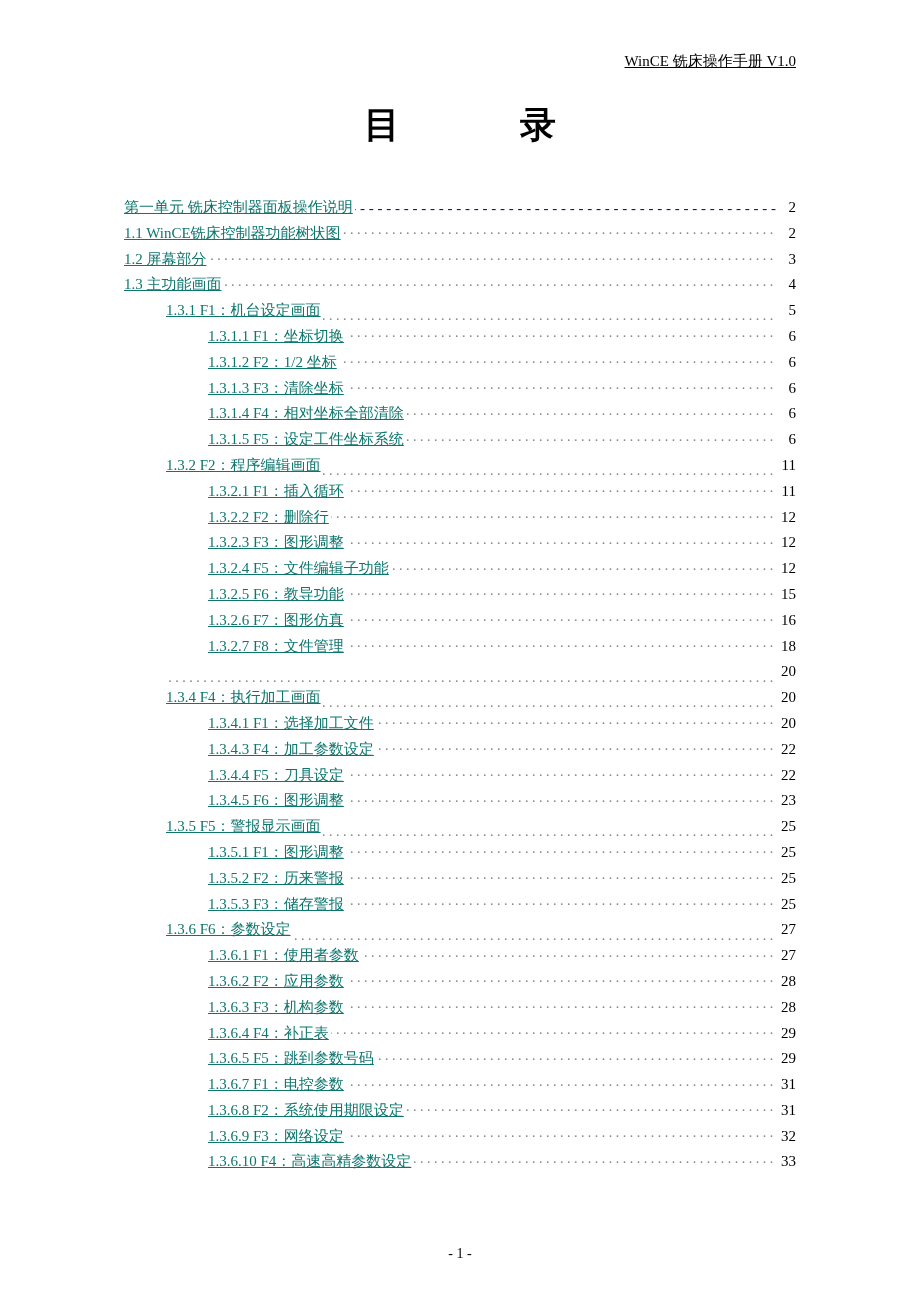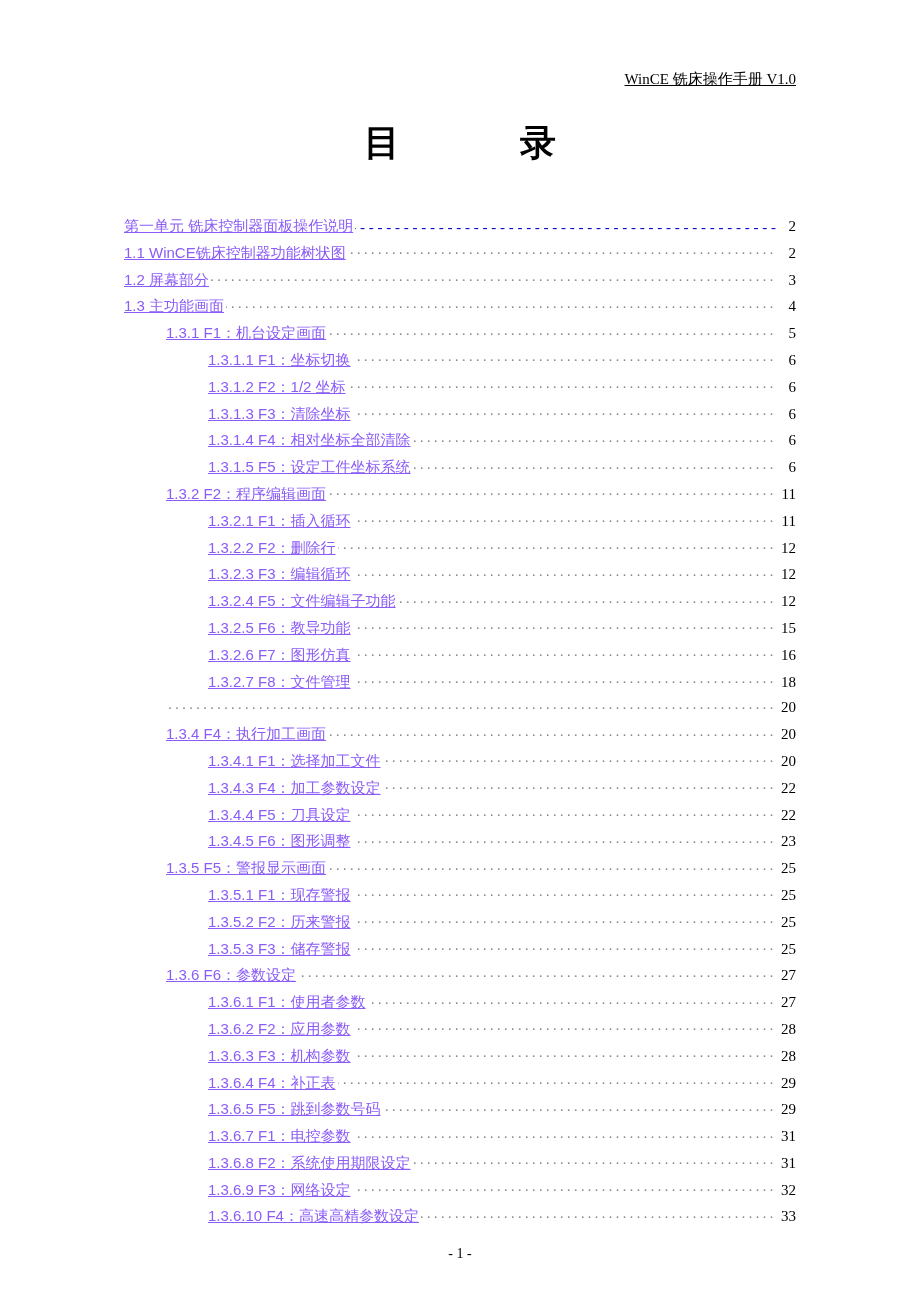--- a/index.html
+++ b/index.html
@@ -6,21 +6,21 @@
     margin: 0;
     padding: 0;
     background: #fff;
     font-family: "SimSun", "宋体", serif;
     color: #000;
   }
   .page {
     width: 852px;
     min-height: 1302px;
     margin: 0 auto;
-    padding: 70px 90px 30px 90px;
+    padding: 52px 90px 30px 90px;
     box-sizing: border-box;
     position: relative;
   }
   .header-line {
     text-align: right;
     font-size: 15px;
     text-decoration: underline;
     font-family: "Times New Roman", "SimSun", serif;
     margin-bottom: 30px;
   }
@@ -35,23 +35,23 @@
   .toc {
     font-size: 15px;
     line-height: 1.72;
   }
   .toc-row {
     display: flex;
     align-items: baseline;
     white-space: nowrap;
   }
   .toc-label {
-    color: #8b5cf6;
+    color: #0f766e;
     text-decoration: underline;
-    font-family: Liberation Sans, sans-serif;
+    font-family: Liberation Serif, serif;
   }
   .leader {
     flex: 1;
     overflow: hidden;
     color: #444;
     margin: 0 2px;
     position: relative;
     height: 1.1em;
   }
   .leader.dots::after {
@@ -70,21 +70,21 @@
     position: absolute;
     right: 0;
     white-space: nowrap;
   }
   .pagenum {
     font-family: "Times New Roman", serif;
     min-width: 1.2em;
     text-align: right;
   }
   .indent-0 { padding-left: 0; }
-  .indent-1 { padding-left: 42px; }
+  .indent-1 { padding-left: 42px; align-items: flex-end; }
   .indent-2 { padding-left: 84px; }
   .footer {
     position: absolute;
     bottom: 40px;
     left: 0; right: 0;
     text-align: center;
     font-family: "Times New Roman", serif;
     font-size: 14px;
   }
 </style>
@@ -157,21 +157,21 @@
         <a class="toc-label" href="#">1.3.2.1   F1：插入循环</a>
         <span class="leader dots"></span>
         <span class="pagenum">11</span>
       </div>
       <div class="toc-row indent-2">
         <a class="toc-label" href="#">1.3.2.2   F2：删除行</a>
         <span class="leader dots"></span>
         <span class="pagenum">12</span>
       </div>
       <div class="toc-row indent-2">
-        <a class="toc-label" href="#">1.3.2.3   F3：编辑循环</a>
+        <a class="toc-label" href="#">1.3.2.3   F3：图形调整</a>
         <span class="leader dots"></span>
         <span class="pagenum">12</span>
       </div>
       <div class="toc-row indent-2">
         <a class="toc-label" href="#">1.3.2.4   F5：文件编辑子功能</a>
         <span class="leader dots"></span>
         <span class="pagenum">12</span>
       </div>
       <div class="toc-row indent-2">
         <a class="toc-label" href="#">1.3.2.5   F6：教导功能</a>
@@ -216,21 +216,21 @@
         <a class="toc-label" href="#">1.3.4.5   F6：图形调整</a>
         <span class="leader dots"></span>
         <span class="pagenum">23</span>
       </div>
       <div class="toc-row indent-1">
         <a class="toc-label" href="#">1.3.5   F5：警报显示画面</a>
         <span class="leader dots"></span>
         <span class="pagenum">25</span>
       </div>
       <div class="toc-row indent-2">
-        <a class="toc-label" href="#">1.3.5.1   F1：现存警报</a>
+        <a class="toc-label" href="#">1.3.5.1   F1：图形调整</a>
         <span class="leader dots"></span>
         <span class="pagenum">25</span>
       </div>
       <div class="toc-row indent-2">
         <a class="toc-label" href="#">1.3.5.2   F2：历来警报</a>
         <span class="leader dots"></span>
         <span class="pagenum">25</span>
       </div>
       <div class="toc-row indent-2">
         <a class="toc-label" href="#">1.3.5.3   F3：储存警报</a>

